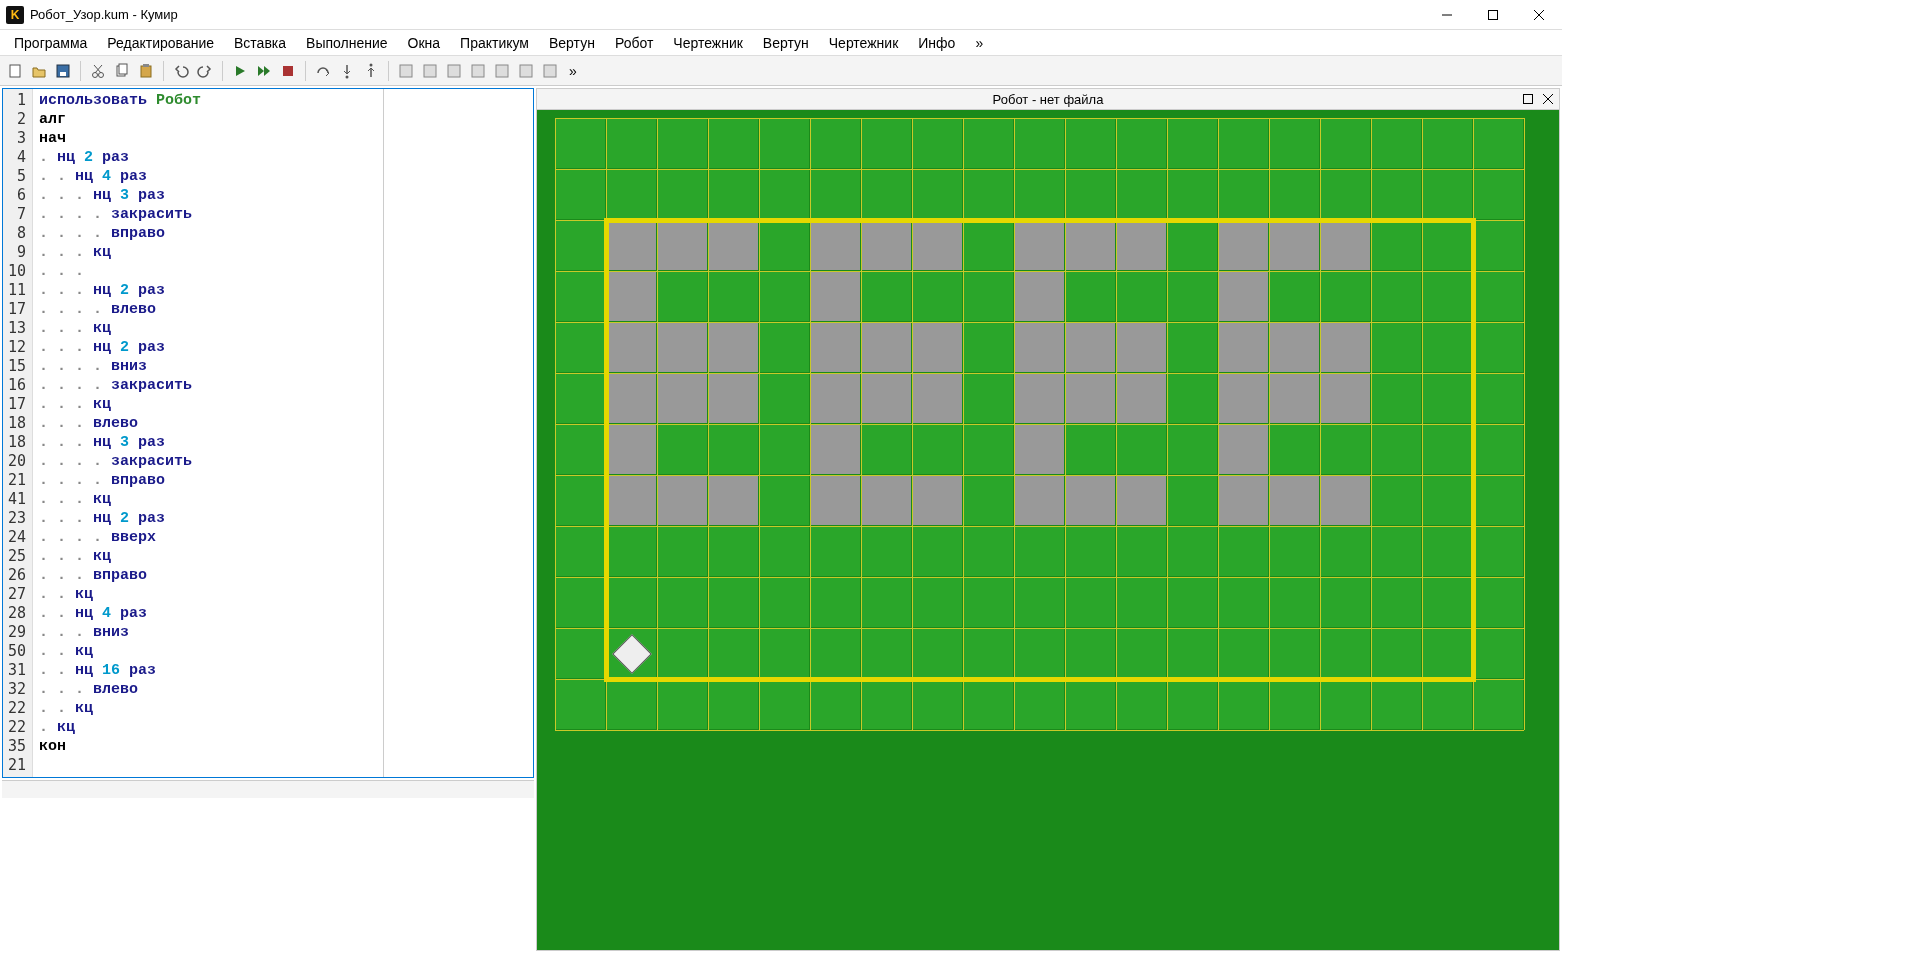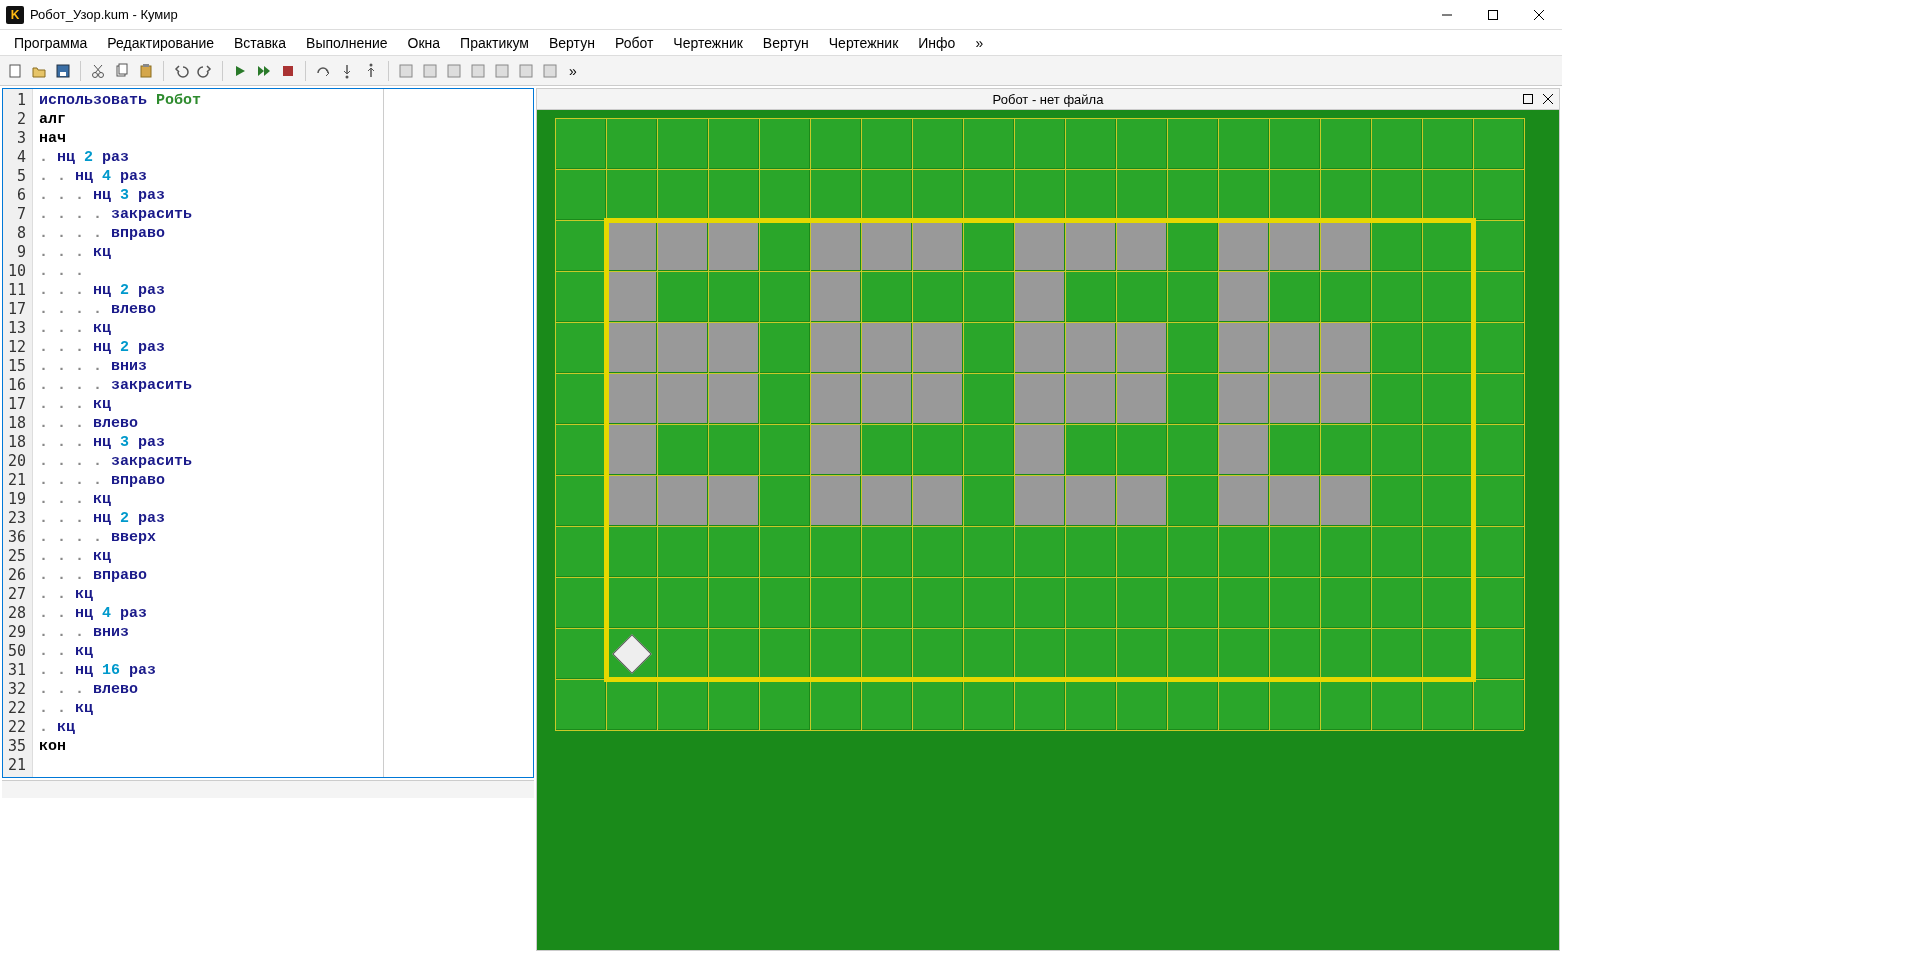--- a/index.html
+++ b/index.html
@@ -252,23 +252,23 @@
               <div>17</div>
               <div>13</div>
               <div>12</div>
               <div>15</div>
               <div>16</div>
               <div>17</div>
               <div>18</div>
               <div>18</div>
               <div>20</div>
               <div>21</div>
-              <div>19</div>
+              <div>41</div>
               <div>23</div>
-              <div>36</div>
+              <div>24</div>
               <div>25</div>
               <div>26</div>
               <div>27</div>
               <div>28</div>
               <div>29</div>
               <div>50</div>
               <div>31</div>
               <div>32</div>
               <div>22</div>
               <div>22</div>

